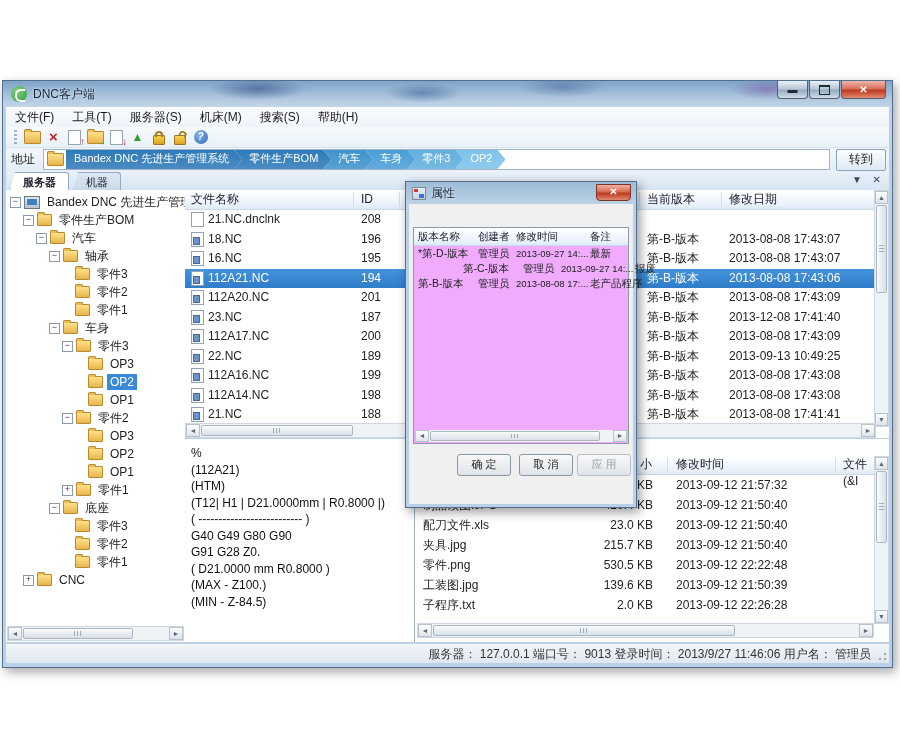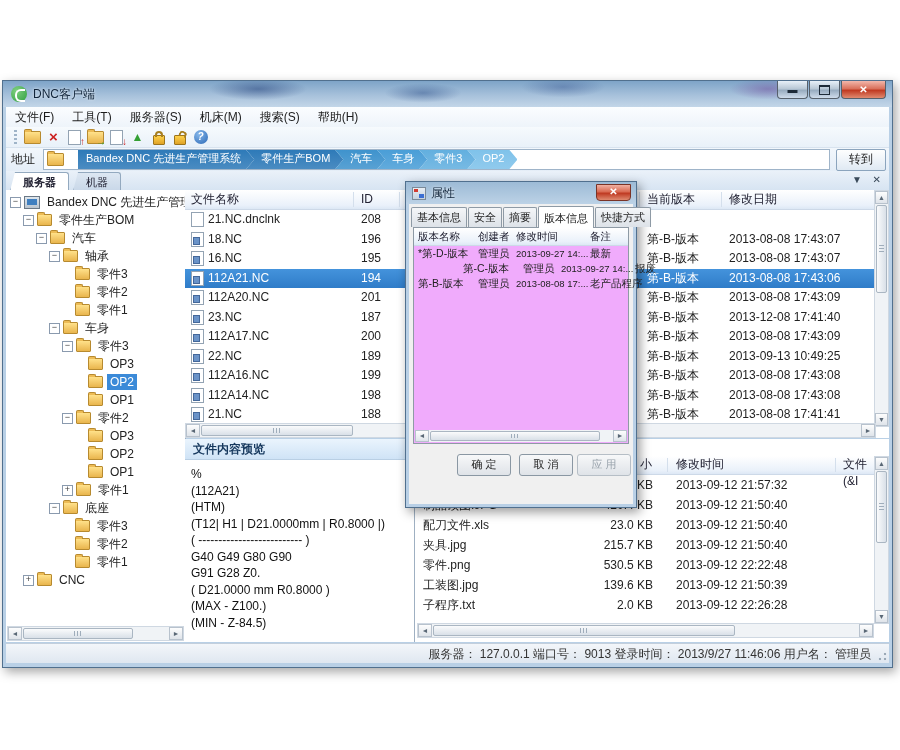--- a/index.html
+++ b/index.html
@@ -36,21 +36,21 @@
   .ico-lock{width:10px;height:8px;background:linear-gradient(#ffd24a,#dfa227);border:1px solid #9c741c;border-radius:1px;display:block;position:relative;margin-top:5px}
   .ico-lock::before{content:"";position:absolute;left:1px;top:-5px;width:4px;height:4px;border:2px solid #a87f1f;border-bottom:none;border-radius:4px 4px 0 0}
   .ico-lock.unlock::before{left:4px;transform:rotate(22deg)}
   .ico-help{width:14px;height:14px;border-radius:50%;background:radial-gradient(circle at 35% 30%,#86b7ea,#2c69b6);color:#fff;font-size:10px;font-weight:bold;text-align:center;line-height:14px;display:block}
   
   .addr{position:absolute;left:3px;right:3px;top:67px;height:23px;background:linear-gradient(180deg,#f2f7fc,#e4edf7);display:flex;align-items:center}
   .addr-label{padding:0 8px 0 5px;color:#1c1c1c}
   .crumbbox{flex:1;height:19px;background:#fff;border:1px solid #9fb4c9;display:flex;align-items:stretch;overflow:hidden}
   .crumb-folder{width:22px;display:flex;align-items:center;justify-content:center;background:#fff}
   .crumb{color:#fff;font-size:11px;line-height:17px;padding:0 13px 0 15px;clip-path:polygon(0 0,calc(100% - 8px) 0,100% 50%,calc(100% - 8px) 100%,0 100%,8px 50%);margin-left:-8px;white-space:nowrap}
-  .crumb.first{clip-path:polygon(0 0,calc(100% - 8px) 0,100% 50%,calc(100% - 8px) 100%,0 100%);margin-left:12px;padding-left:8px}
+  .crumb.first{clip-path:polygon(0 0,calc(100% - 8px) 0,100% 50%,calc(100% - 8px) 100%,0 100%);margin-left:0;padding-left:8px}
   .go-btn{width:48px;height:20px;margin:0 3px 0 6px;border:1px solid #8ba4bd;border-radius:2px;background:linear-gradient(180deg,#fdfefe,#dfe9f3);font-size:12px;color:#1c1c1c;text-align:center;line-height:18px}
   
   .tabrow{position:absolute;left:3px;right:3px;top:90px;height:19px;background:linear-gradient(180deg,#eaf1f9,#d7e4f2);border-bottom:1px solid #b7c8da}
   .vtab{position:relative;display:inline-block;height:18px;line-height:18px;padding:0 12px;margin-left:4px;top:1px;font-size:11px;color:#223;border:1px solid #93a9bf;border-bottom:none;border-radius:3px 3px 0 0;background:linear-gradient(180deg,#dde7f2,#c8d7e8);clip-path:polygon(5px 0,100% 0,100% 100%,0 100%)}
   .vtab.active{background:#fff;font-weight:bold}
   .tabrow-icons{position:absolute;right:8px;top:3px;color:#3a4a5a;font-size:10px}
   .tabrow-icons span{margin-left:8px}
   
   .tree-panel{position:absolute;left:3px;top:109px;width:179px;height:452px;background:#fff;border-right:1px solid #9fb0c2;overflow:hidden}
   .trow{height:18px;display:flex;align-items:center;white-space:nowrap;font-size:12px}
@@ -477,21 +477,20 @@
       <div class="sbtn" style="position:absolute;bottom:0">▼</div>
     </div>
     <div class="hscroll" style="left:0;right:13px;bottom:0">
       <span class="sbtn">◄</span>
       <span class="sthumb" style="width:150px"></span>
       <span class="sbtn" style="margin-left:auto">►</span>
     </div>
   </div>
 
   <div class="bot-left">
-    <div class="prev-head">文件内容预览</div>
     <div class="prev-body" id="preview-lines">%
 (112A21)
 (HTM)
 (T12| H1 | D21.0000mm | R0.8000 |)
 ( -------------------------- )
 G40 G49 G80 G90
 G91 G28 Z0.
 ( D21.0000 mm R0.8000 )
 (MAX - Z100.)
 (MIN - Z-84.5)</div>
@@ -560,27 +559,20 @@
   </div>
 </div>
 
 <div class="dialog">
   <div class="dlg-title">
     <span class="dlg-ico"></span>
     <span class="dlg-title-text">属性</span>
     <div class="dlg-close">✕</div>
   </div>
   <div class="dlg-body">
-    <div class="dtabs" id="dlg-tabs">
-        <span class="dtab">基本信息</span>
-        <span class="dtab">安全</span>
-        <span class="dtab">摘要</span>
-        <span class="dtab active">版本信息</span>
-        <span class="dtab">快捷方式</span>
-      </div>
     <div class="dlist">
       <div class="dlh">
         <span class="hcell v-name">版本名称</span>
         <span class="hcell v-creator">创建者</span>
         <span class="hcell v-time" style="font-size:10.5px">修改时间</span>
         <span class="hcell v-note">备注</span>
       </div>
       <div id="version-rows">
           <div class="drow" style="top: 18px;">
             <span class="cell v-name">*第-D-版本</span>

